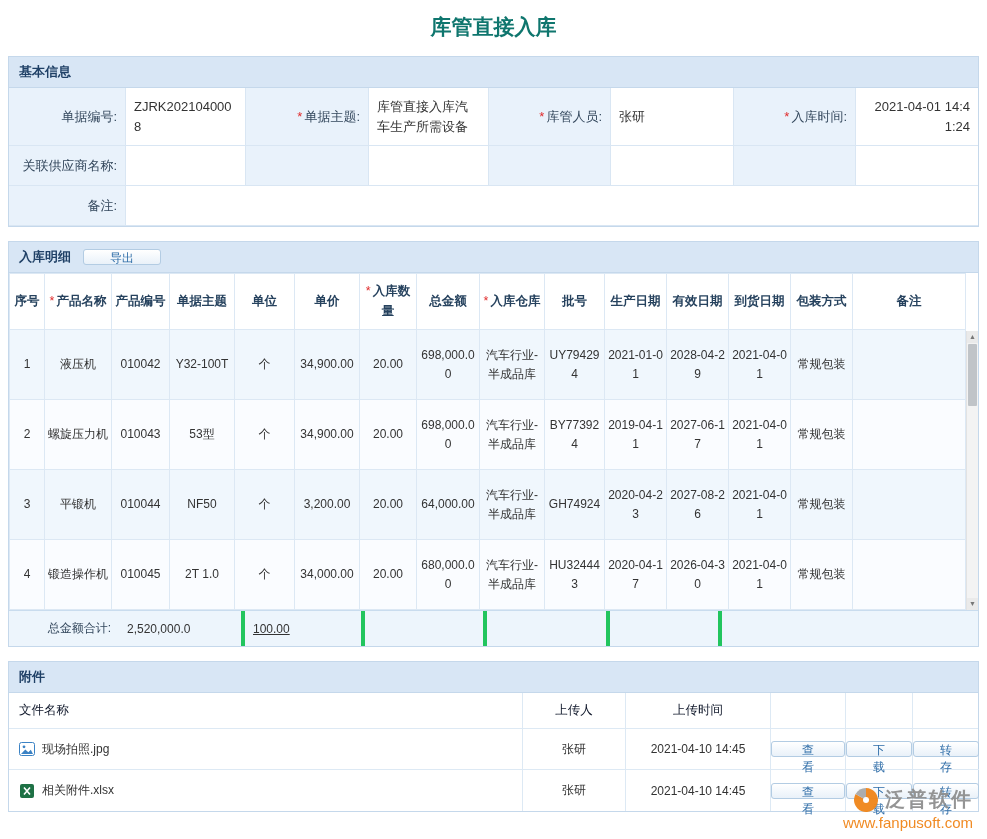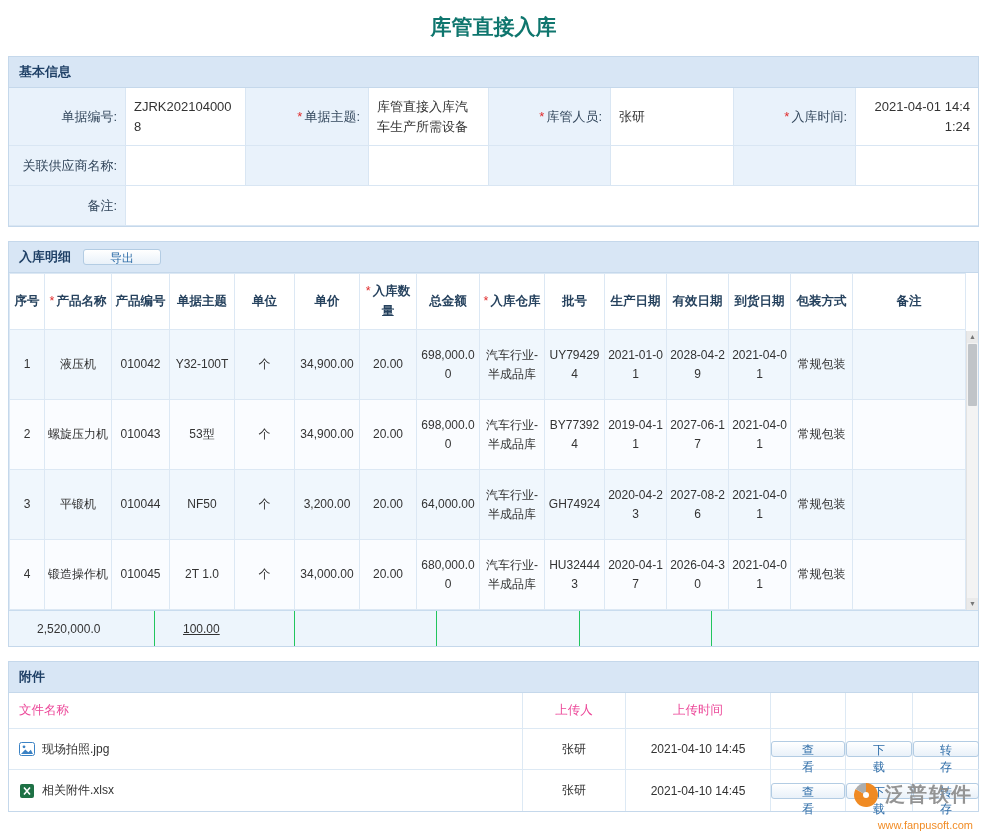--- a/index.html
+++ b/index.html
@@ -54,21 +54,21 @@
     height: 12px; font-size: 7px; color: #777; text-align: center; line-height: 12px;
     background: #eaeaea; cursor: pointer;
   }
   .vscroll .thumb { height: 62px; margin: 1px; background: #c0c4c8; border-radius: 1px; cursor: pointer; }
   .vscroll .spacer { flex: 1; }
   .detail-footer {
     display: flex; height: 36px; background: #edf5fc; border-top: 1px solid #c9dcee;
     font-size: 12px; color: #33475c;
   }
   .detail-footer .seg { display: flex; align-items: center; }
-  .detail-footer .bR { border-right: 1px solid #22c55e; margin-left: 20px; }
+  .detail-footer .bR { border-right: 4px solid #22c55e; }
   .detail-footer .lbl-text { justify-content: flex-end; padding-right: 8px; }
   .detail-footer .val-text { justify-content: flex-start; padding-left: 8px; color: #333; }
   .s1 { width: 110px; } .s2 { width: 126px; } .s3 { width: 123px; } .s4 { width: 120px; text-decoration: underline; }
   .s5 { width: 122px; } .s6 { width: 123px; } .s7 { width: 112px; } .s8 { flex: 1; }
   
   .btn {
     min-width: 46px; height: 16px; padding: 0 26px;
     border: 1px solid #b3cce3; border-radius: 3px;
     background: linear-gradient(#ffffff, #e9f1f9);
     color: #2f6da8; font-size: 12px; cursor: pointer;
@@ -76,34 +76,34 @@
   }
   
   .attach-head, .attach-row {
     display: grid;
     grid-template-columns: 514px 103px 145px 75px 67px 1fr;
   }
   .a-cell {
     border-right: 1px solid #dde9f4; border-bottom: 1px solid #dde9f4;
     display: flex; align-items: center; justify-content: center;
   }
-  .attach-head .a-cell { height: 36px; color: #ec4899; font-size: 12.5px; }
+  .attach-head .a-cell { height: 36px; color: #0f172a; font-size: 12.5px; }
   .attach-row .a-cell { height: 41px; }
   .attach-head .a-cell:last-child, .attach-row .a-cell:last-child { border-right: none; }
   .attach-row:last-child .a-cell { border-bottom: none; }
   .file-cell, .file-h { justify-content: flex-start !important; padding-left: 10px; gap: 7px; }
   .file-icon { display: inline-flex; width: 16px; height: 16px; }
   
   .watermark {
     position: absolute; right: 14px; bottom: 8px; z-index: 20;
     text-align: right; pointer-events: none; opacity: 0.95;
   }
   .wm-row { display: flex; align-items: center; justify-content: flex-end; gap: 6px; }
   .wm-brand { font-size: 20px; font-weight: bold; color: #8f8f8f; letter-spacing: 2px; }
-  .wm-url { font-size: 11px; color: #f08519; margin-top: 11px; }
+  .wm-url { font-size: 15px; color: #f08519; margin-top: 1px; }
 </style>
 </head>
 <body>
 
 <h1 class="page-title">库管直接入库</h1>
 
 <section class="panel">
   <div class="panel-header">
     <span>基本信息</span>
   </div>
@@ -262,20 +262,21 @@
         </tbody>
     </table>
     <div class="vscroll">
       <div class="arrow">▲</div>
       <div class="thumb"></div>
       <div class="spacer"></div>
       <div class="arrow">▼</div>
     </div>
   </div>
   <div class="detail-footer">
+    <div class="seg s1 lbl-text">总金额合计:</div>
     <div class="seg s2 val-text bR">2,520,000.0</div>
     <div class="seg s4 val-text bR">100.00</div>
     <div class="seg s5 bR"></div>
     <div class="seg s6 bR"></div>
     <div class="seg s7 bR"></div>
     <div class="seg s8"></div>
   </div>
 </section>
 
 <section class="panel">

